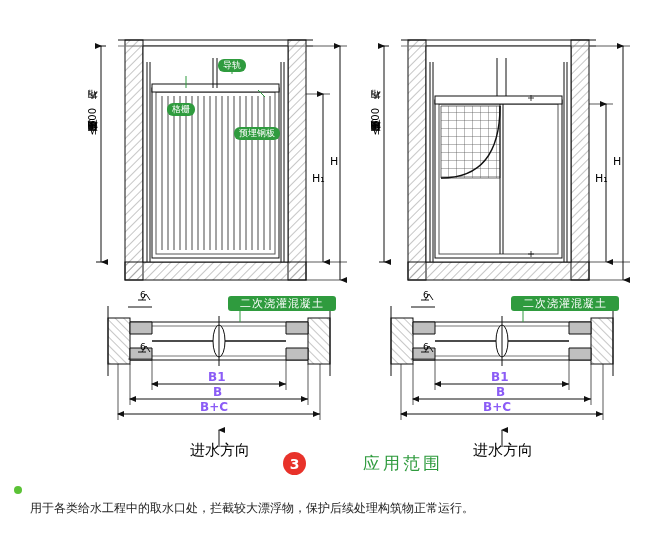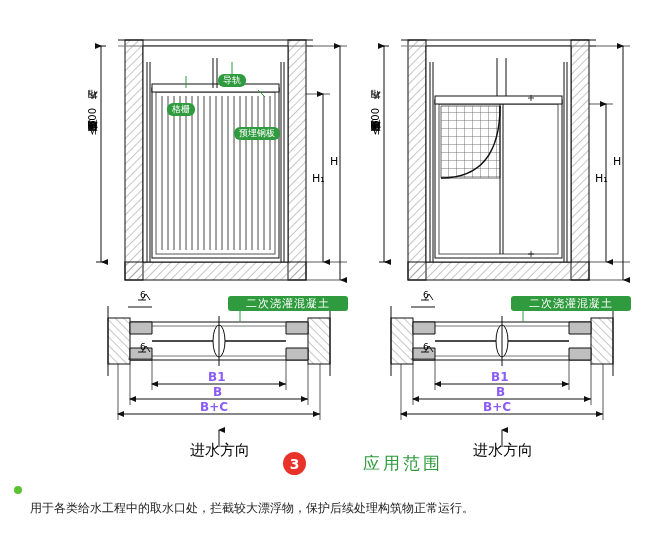--- a/index.html
+++ b/index.html
@@ -22,21 +22,21 @@
     height:13px;
     padding:0 5px;
     border-radius:6px;
     white-space:nowrap;
     font-family:"DejaVu Sans",sans-serif;
   }
   .tag.big{
     font-size:11px;
     line-height:15px;
     height:15px;
-    padding:0 18px;
+    padding:0 12px;
     border-radius:3px;
     letter-spacing:1px;
   }
   .vtext{
     position:absolute;
     writing-mode:vertical-rl;
     transform:rotate(180deg);
     font-size:10px;
     color:#000;
     white-space:nowrap;
@@ -306,21 +306,21 @@
         <line x1="413" y1="364" x2="413" y2="405"></line>
         <line x1="591" y1="364" x2="591" y2="405"></line>
         <line x1="401" y1="364" x2="401" y2="420"></line>
         <line x1="603" y1="364" x2="603" y2="420"></line>
       </g>
       <line x1="502" y1="447" x2="502" y2="430" stroke="#111" marker-end="url(#arrVs)"></line>
     </g>
   </svg>
 
   <div class="tag" style="left:167px;top:67px;margin-top:36px;">格栅</div>
-  <div class="tag" style="left:218px;top:74px;text-align:right;">导轨</div>
+  <div class="tag" style="left:218px;top:59px;text-align:right;">导轨</div>
   <div class="tag" style="left:234px;top:79px;margin-top:48px;">预埋钢板</div>
 
   <div class="vtext" style="left:86px;top:108px;">预埋钢板间隔 ≤800均布</div>
 
   <div class="vtext" style="left:369px;top:108px;">预埋钢板间隔 ≤800均布</div>
 
   <div class="dim" style="left:312px;top:172px;">H₁</div>
   <div class="dim" style="left:330px;top:155px;">H</div>
 
   <div class="dim" style="left:595px;top:172px;">H₁</div>

